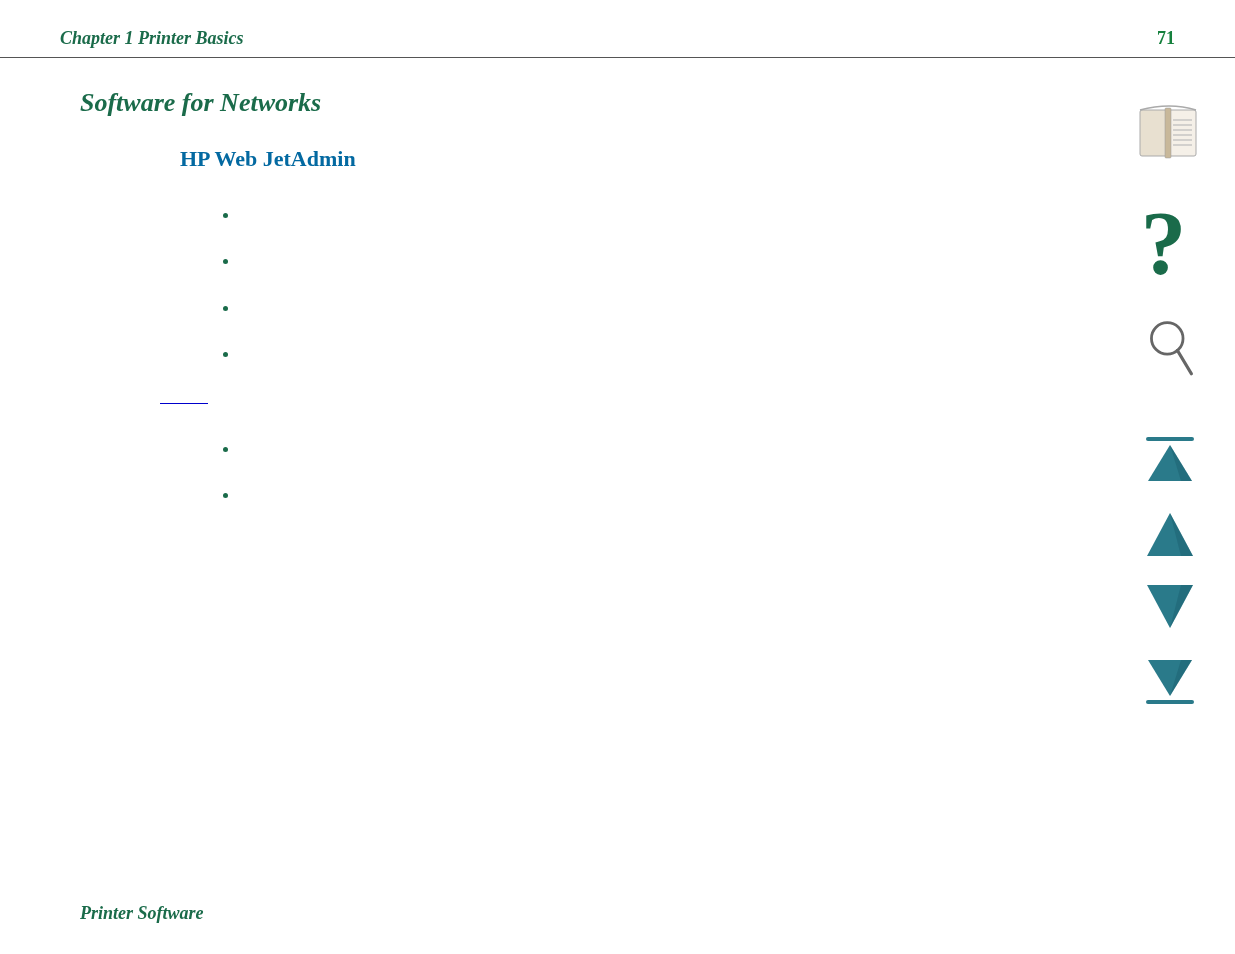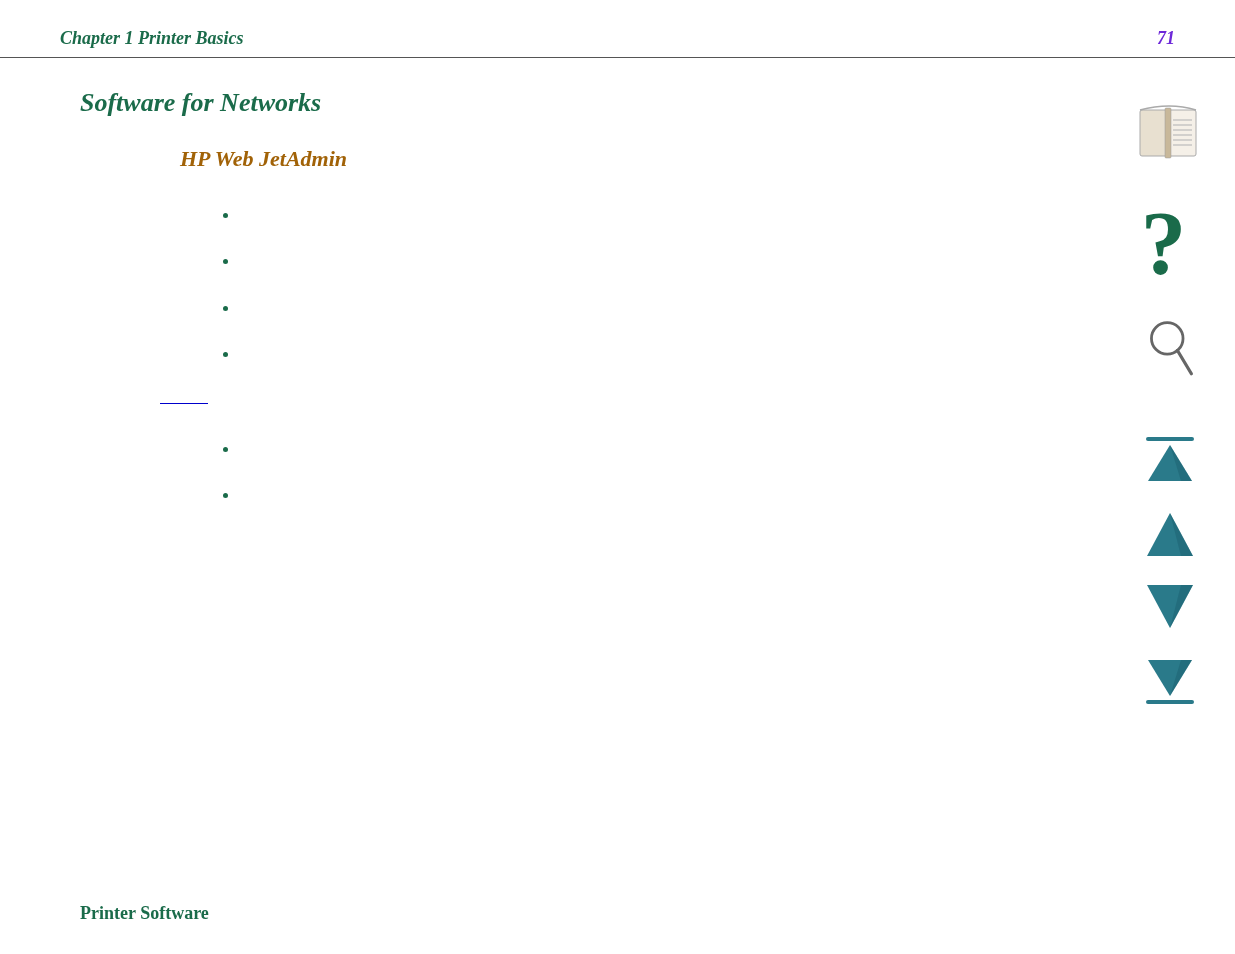--- a/index.html
+++ b/index.html
@@ -24,43 +24,41 @@
     }
 
     .header-left {
       font-style: italic;
       font-weight: bold;
       color: #1a6b4a;
       font-size: 18px;
     }
 
     .header-right {
-      font-style: italic;
-      font-weight: bold;
-      color: #6d28d9;
+      font-weight: bold;
+      color: #15803d;
       font-size: 18px;
     }
 
     
     .content {
       padding: 30px 80px 0 80px;
     }
 
     .section-title {
       font-style: italic;
       font-weight: bold;
       color: #1a6b4a;
       font-size: 26px;
       margin-bottom: 28px;
     }
 
     .subsection-title {
-      font-style: italic;
-      font-weight: bold;
-      color: #a16207;
+      font-weight: bold;
+      color: #0369a1;
       font-size: 22px;
       margin-left: 100px;
       margin-bottom: 30px;
     }
 
     .bullet-list {
       list-style: disc;
       margin-left: 160px;
       margin-bottom: 20px;
     }
@@ -87,20 +85,21 @@
     }
 
     
     .footer {
       position: absolute;
       bottom: 30px;
       left: 80px;
     }
 
     .footer-text {
+      font-style: italic;
       font-weight: bold;
       color: #1a6b4a;
       font-size: 18px;
     }
 
     
     .sidebar-icons {
       position: absolute;
       right: 30px;
       top: 100px;

